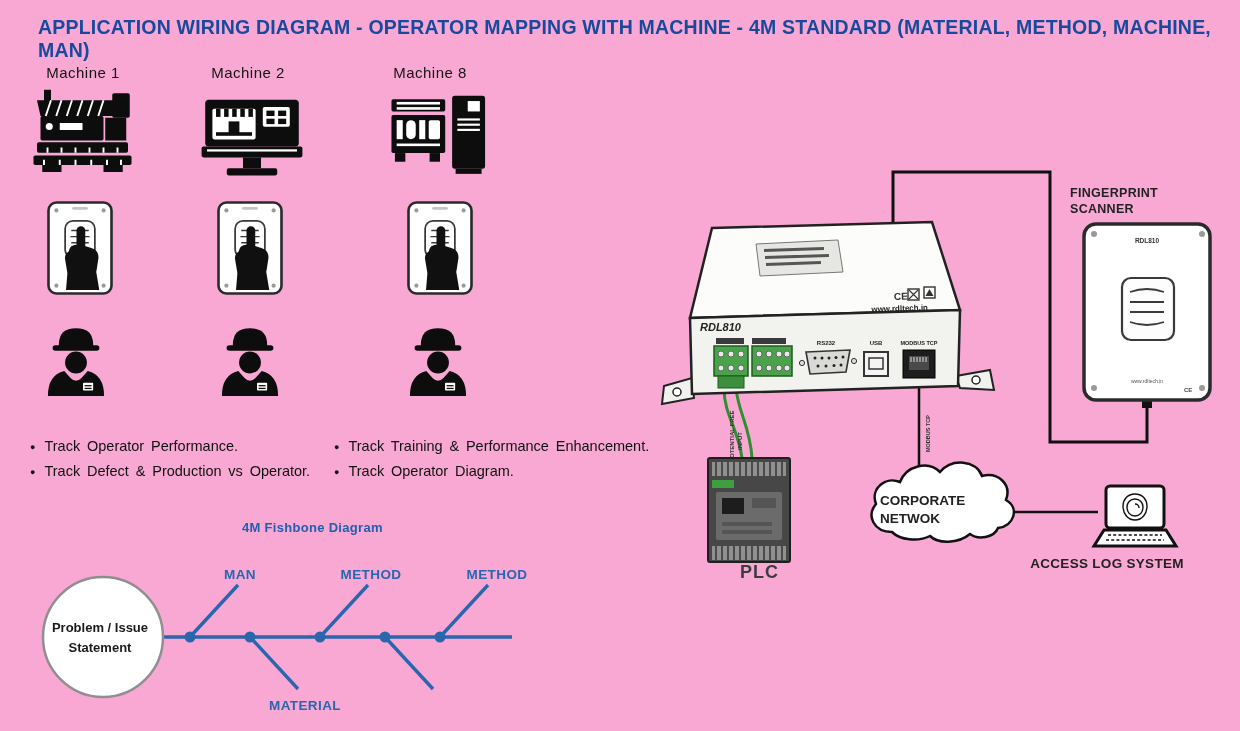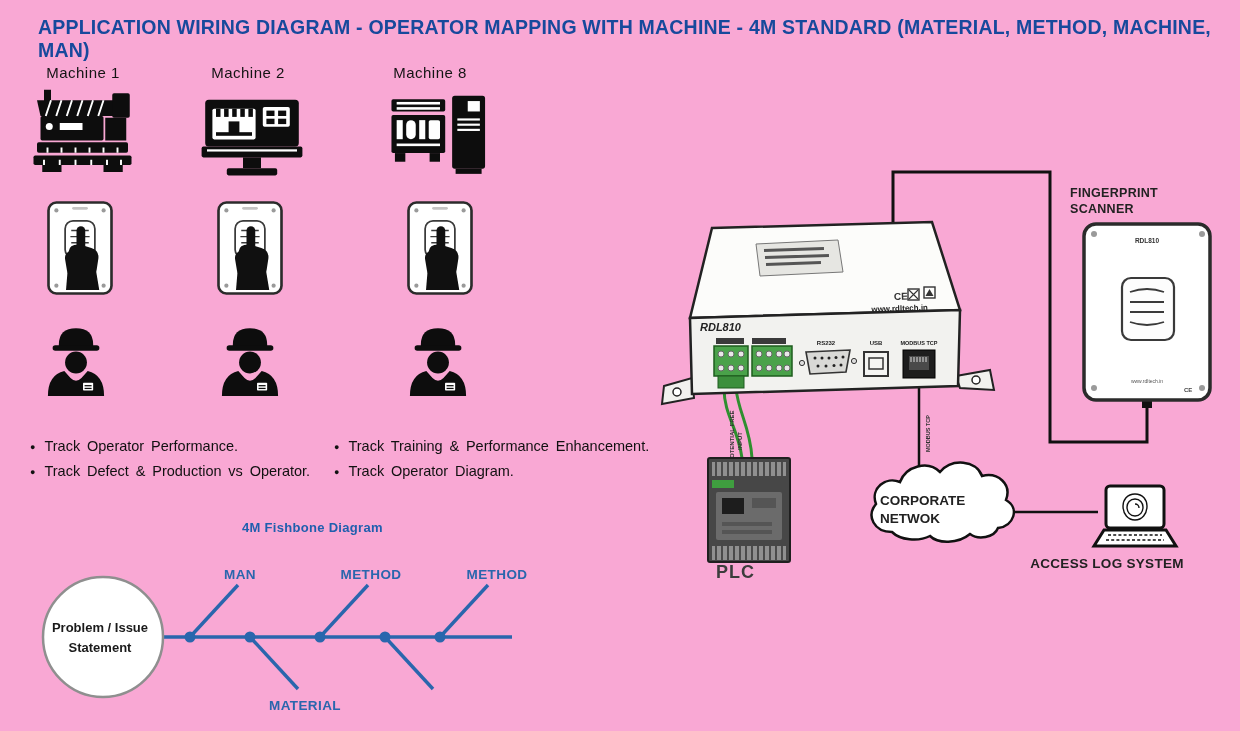--- a/index.html
+++ b/index.html
@@ -9,21 +9,21 @@
   .page-title{position:absolute;left:38px;top:16px;width:1180px;font-size:19.5px;font-weight:700;color:#17499c;letter-spacing:.2px}
   .machine-label{position:absolute;font-size:15px;color:#141414;text-align:center;letter-spacing:.5px}
   .bullet{position:absolute;display:flex;align-items:flex-start;font-size:14.5px;color:#111;word-spacing:2.8px}
   .bullet .dot{font-size:9px;margin:4px 9px 0 0}
   .fishbone-title{position:absolute;left:242px;top:520px;font-size:13px;font-weight:700;color:#1f5fae;letter-spacing:.3px}
   .bone-label{position:absolute;transform:translateX(-50%);font-size:13.5px;font-weight:700;color:#2a66ad;letter-spacing:.4px;white-space:nowrap}
   .problem-label{position:absolute;left:45px;top:618px;width:110px;text-align:center;font-size:13px;font-weight:700;color:#1a1a1a;line-height:1.5;white-space:pre-line}
   .scanner-heading{position:absolute;left:1070px;top:186px;width:155px;text-align:left;font-size:12.5px;font-weight:700;color:#222;letter-spacing:.3px;line-height:1.25;white-space:pre-line}
   .cloud-label{position:absolute;left:880px;top:492px;width:122px;font-size:13.5px;font-weight:700;color:#222;line-height:1.3;white-space:pre-line}
   .access-label{position:absolute;left:1012px;top:556px;width:190px;text-align:center;font-size:13.5px;font-weight:700;color:#222;letter-spacing:.3px}
-  .plc-label{position:absolute;left:716px;top:562px;width:80px;text-align:left;font-size:18px;font-weight:700;color:#3c3c3c;letter-spacing:1px}
+  .plc-label{position:absolute;left:699px;top:562px;width:80px;text-align:right;font-size:18px;font-weight:700;color:#3c3c3c;letter-spacing:1px}
 </style>
 </head>
 <body>
 
 <svg width="0" height="0" style="position:absolute" aria-hidden="true">
 <defs>
   <symbol id="sym-machine1" viewBox="0 0 120 100">
     <g fill="#0d0d0d">
       <rect x="16" y="4" width="8" height="14"></rect>
       <polygon points="8,16 98,16 102,34 12,34"></polygon>

